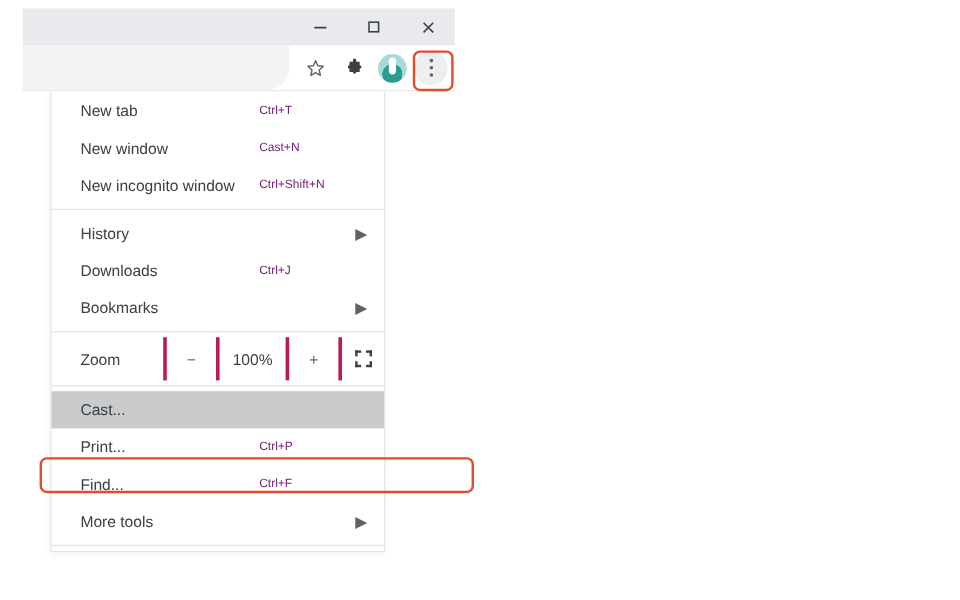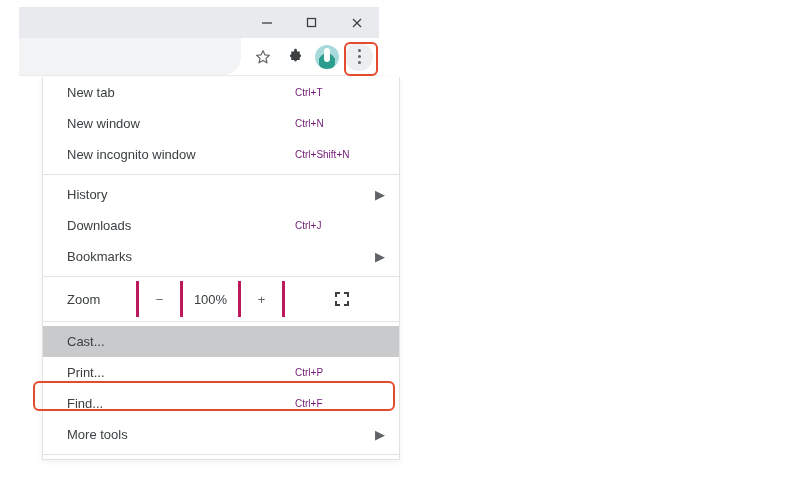--- a/index.html
+++ b/index.html
@@ -86,21 +86,21 @@
   .highlight-ring {
     position: absolute;
     border: 2px solid #e34a2e;
     border-radius: 6px;
     pointer-events: none;
   }
   .menu {
     position: absolute;
     left: 42px;
     top: 77px;
-    width: 358px;
+    width: 279px;
     background: #fff;
     border: 1px solid #e3e3e3;
     border-top: none;
     box-shadow: 0 2px 6px rgba(0,0,0,0.06);
   }
   .menu-row {
     display: flex;
     align-items: center;
     height: 31px;
     padding: 0 14px 0 24px;
@@ -202,21 +202,21 @@
 <div class="highlight-ring" style="left:344px; top:42px; width:34px; height:34px;" title="kebab button highlighted"></div>
 
 <div class="menu">
 
   <div class="menu-row">
     <span class="label">New tab</span>
     <span class="shortcut">Ctrl+T</span>
   </div>
   <div class="menu-row">
     <span class="label">New window</span>
-    <span class="shortcut">Ctrl+N</span>
+    <span class="shortcut">Cast+N</span>
   </div>
   <div class="menu-row">
     <span class="label">New incognito window</span>
     <span class="shortcut">Ctrl+Shift+N</span>
   </div>
 
   <div class="menu-sep"></div>
 
   <div class="menu-row">
     <span class="label">History</span>

